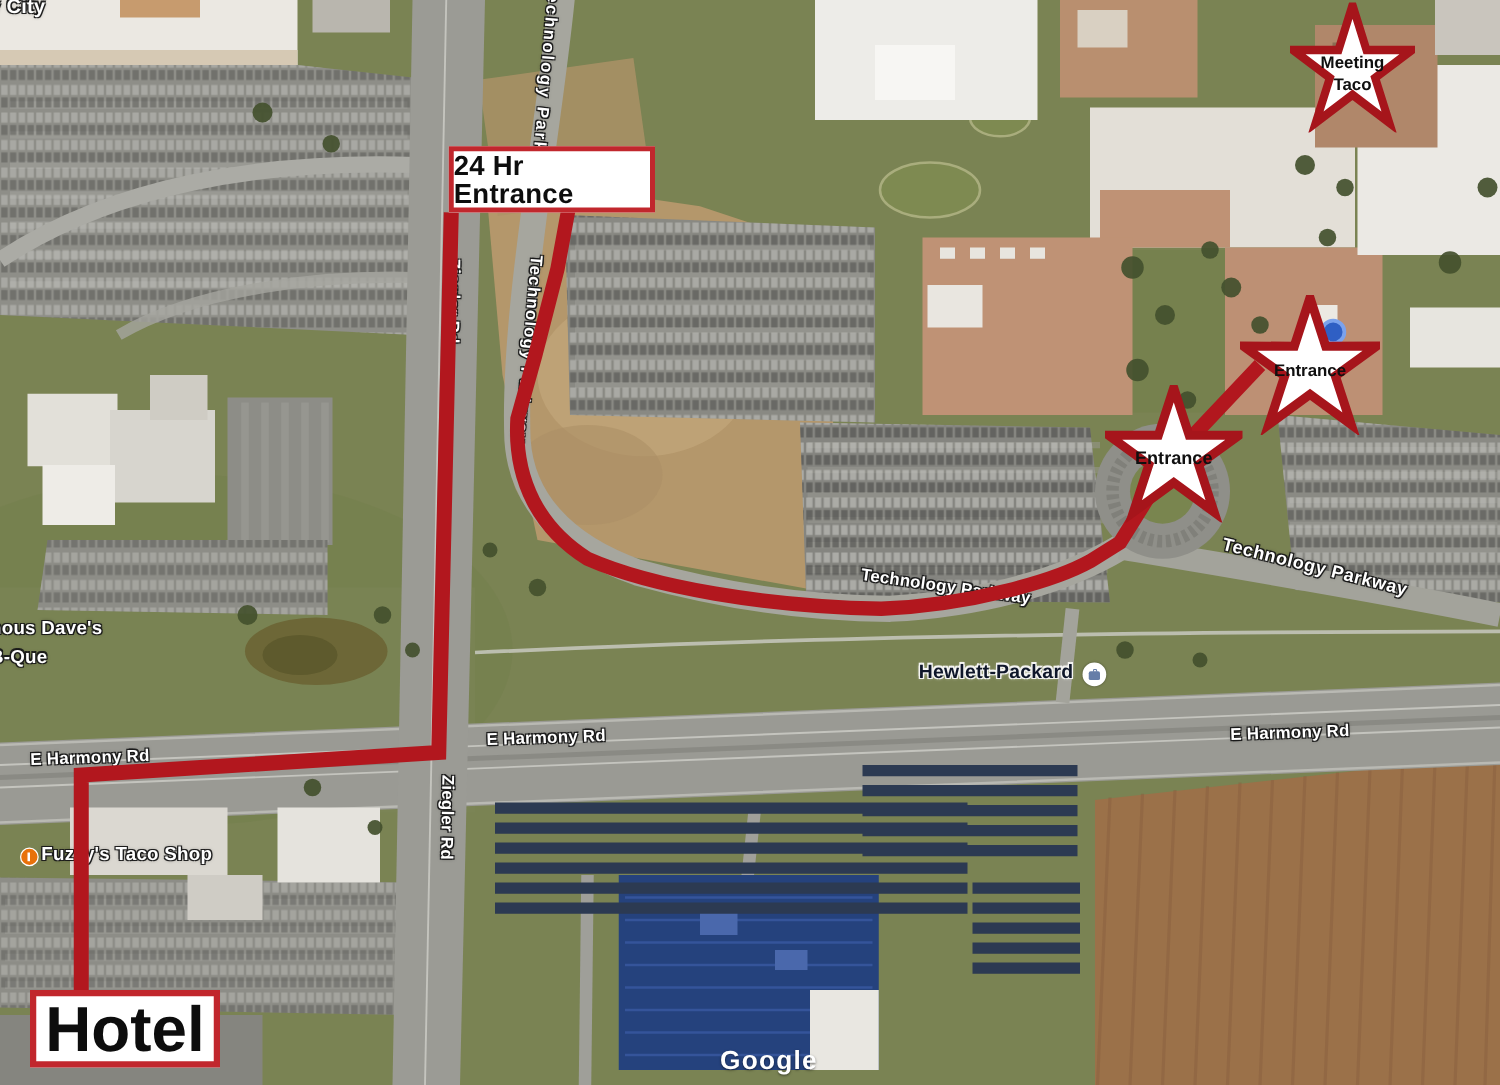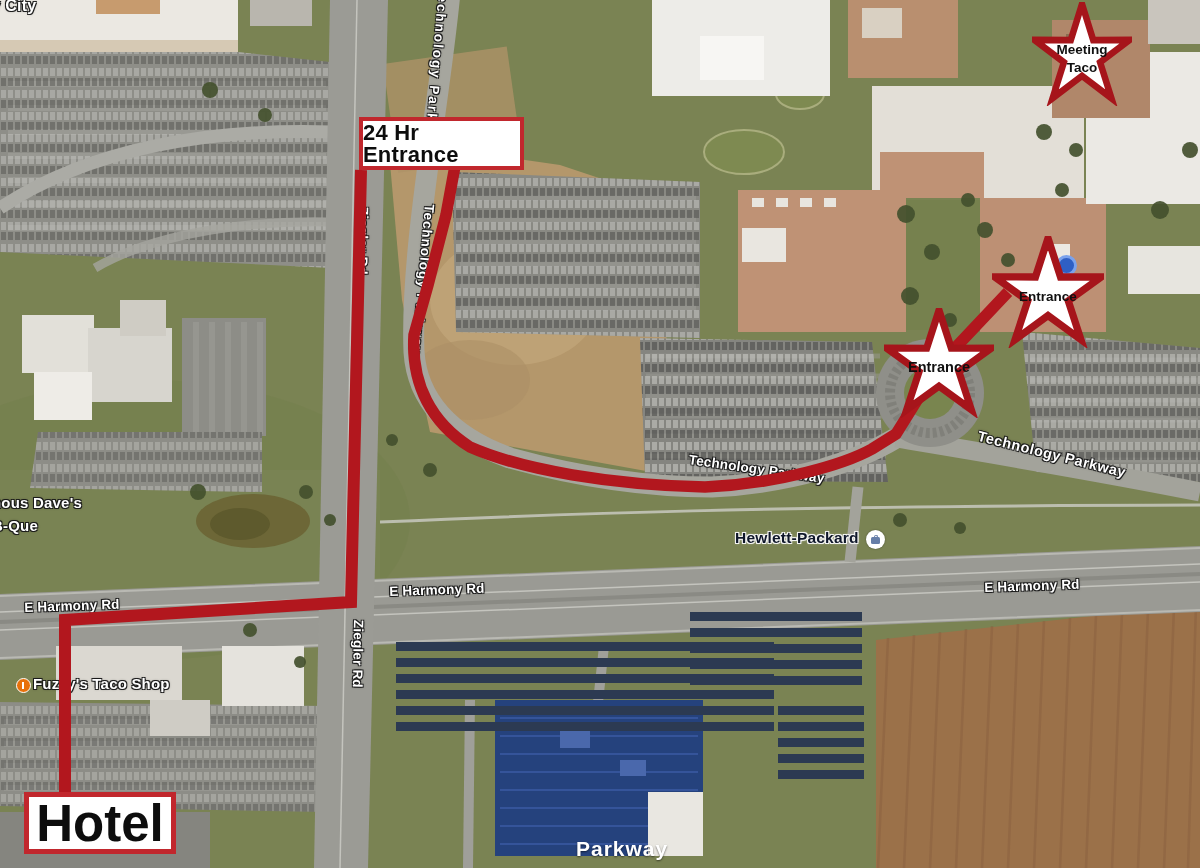--- a/index.html
+++ b/index.html
@@ -238,21 +238,21 @@
 
   <span class="rl poi" style="left:-14px;top:-3px;font-size:16px;">ty City</span>
   <span class="rl poi" style="left:-8px;top:494px;">nous Dave's</span>
   <span class="rl poi" style="left:-8px;top:517px;">B-Que</span>
   <span class="food-icon"></span>
   <span class="rl poi" style="left:33px;top:675px;">Fuzzy's Taco Shop</span>
   <span class="rl dark-label" style="left:735px;top:529px;">Hewlett-Packard</span>
   <span class="biz-icon"></span>
 
   <span class="loc-dot"></span>
-  <span class="wm">Parkway</span>
+  <span class="wm">Google</span>
 
   <svg id="route-layer" class="layer" viewBox="0 0 1200 868" aria-hidden="true">
     <polyline class="route-line" stroke-width="12" points="65,797 65,620 351,602 361,170"></polyline>
     <path class="route-line" stroke-width="11.5" d="M455,166 L446,215 L428,285 L414,335 C411,385 432,423 470,447 C522,470 612,485 705,487 C778,484 845,464 872,449 L896,434 L939,365 L1008,292"></path>
   </svg>
 
   <div class="star" id="star-meeting">
     <svg viewBox="0 0 100 100" preserveAspectRatio="none">
       <polygon class="star-poly" points="50,2 61.2,36.6 97.6,36.5 68.1,57.9 79.4,92.5 50,71 20.6,92.5 31.9,57.9 2.4,36.5 38.8,36.6"></polygon>
     </svg>

